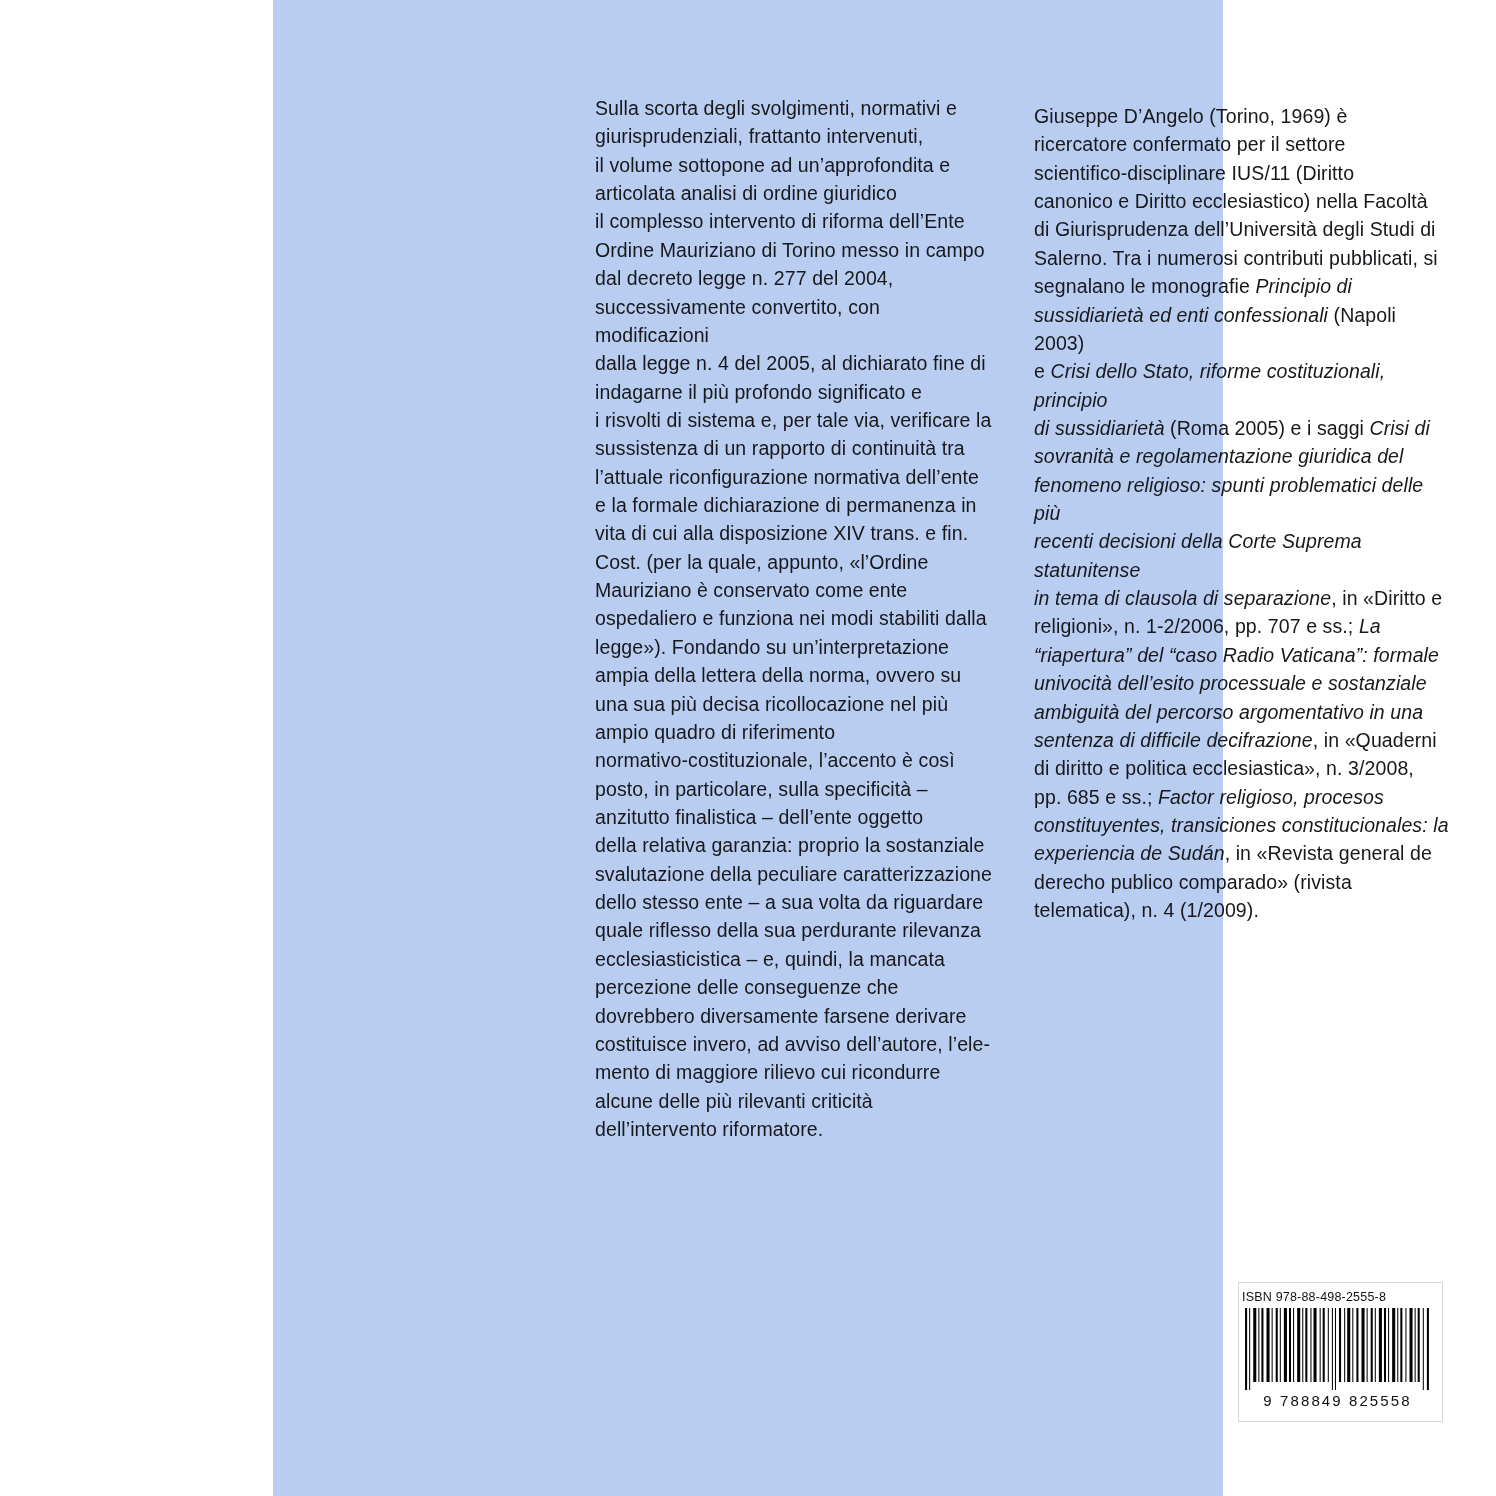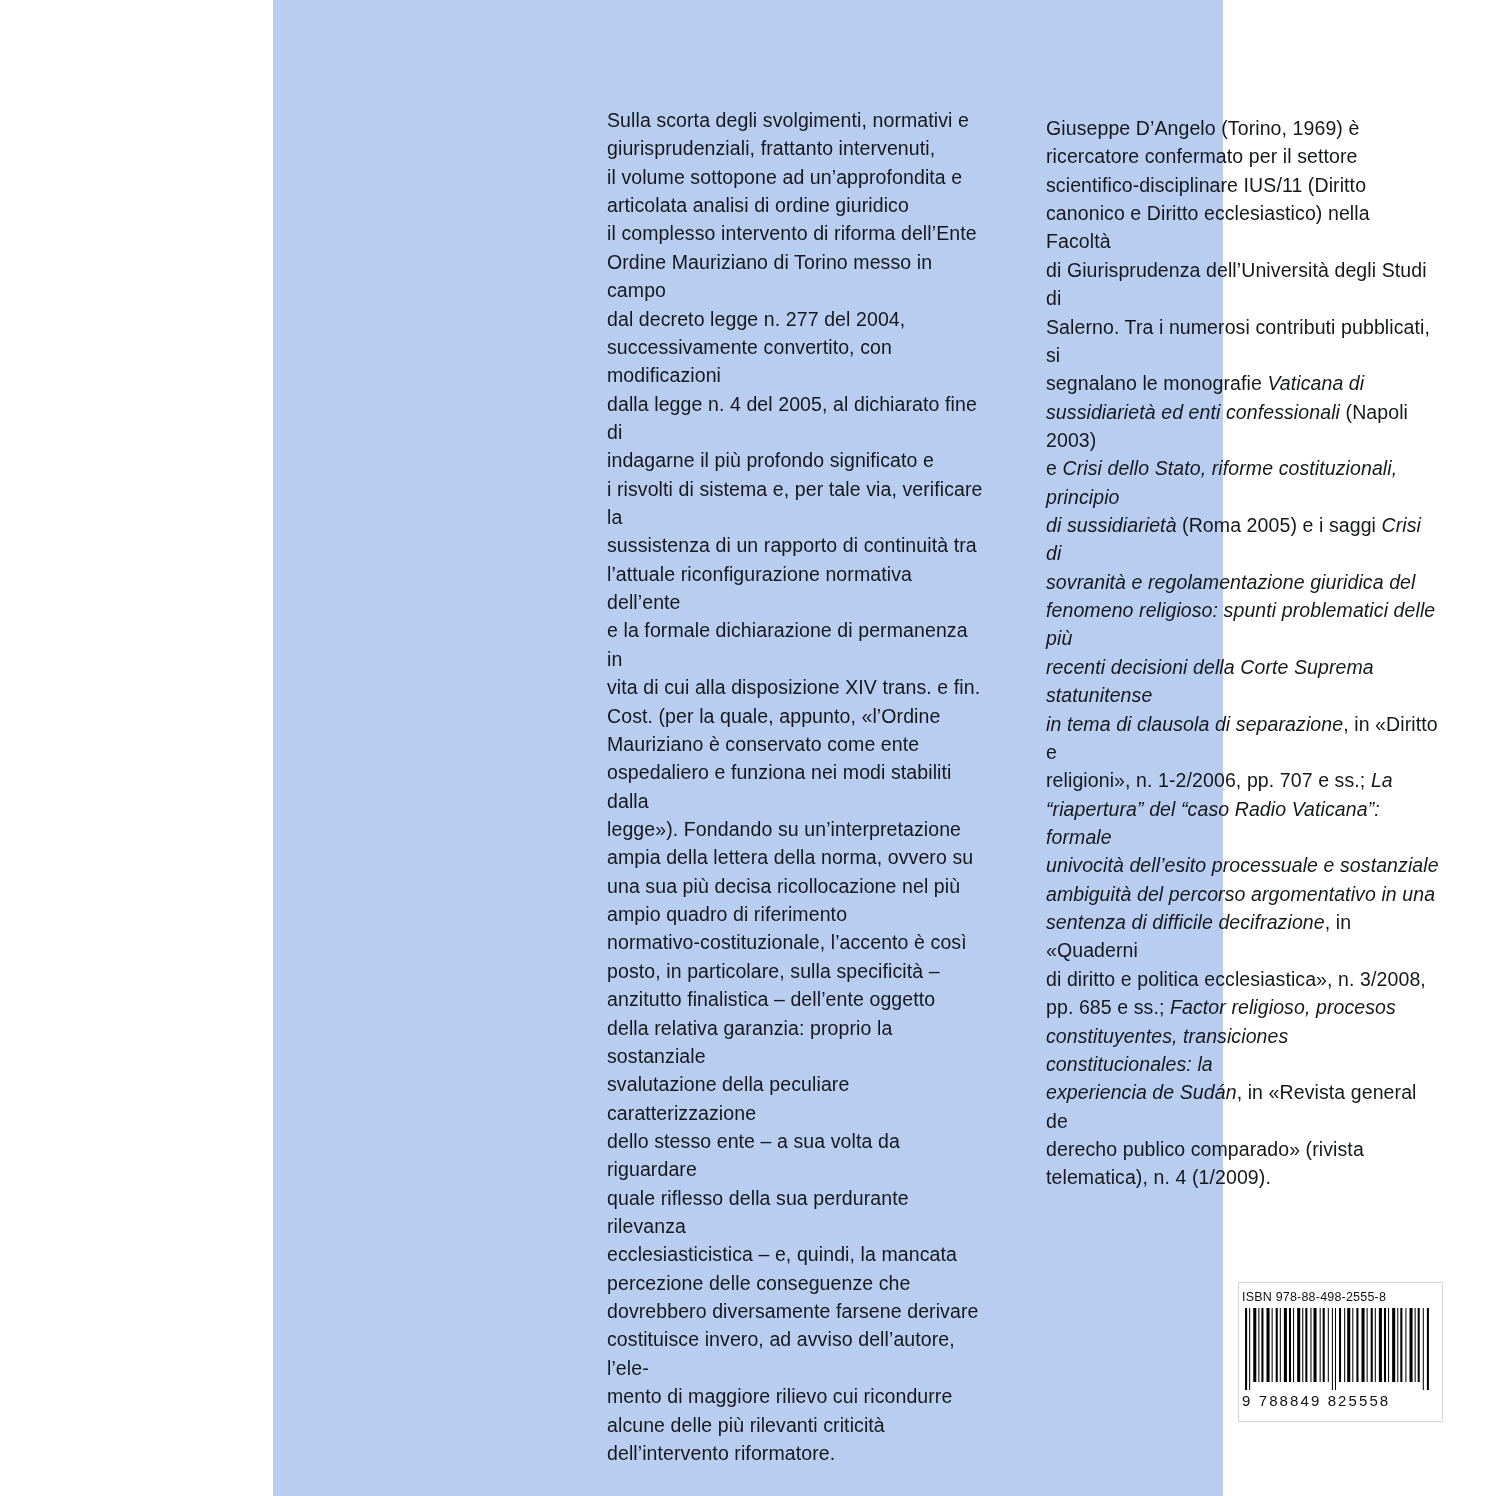--- a/index.html
+++ b/index.html
@@ -35,21 +35,21 @@
     left: 318px;
     top: 90px;
     width: 412px;
   }
   #author-column {
     left: 757px;
     top: 98px;
     width: 425px;
   }
   .col p {
-    margin: 16px;
+    margin: 4px;
     white-space: pre-wrap;
   }
   .italic {
     font-style: italic;
   }
   #isbn-block {
     position: absolute;
     left: 965px;
     top: 1282px;
     width: 205px;
@@ -68,20 +68,21 @@
   }
   #barcode {
     width: 100%;
     height: 82px;
     display: block;
   }
   #barcode-number {
     font-size: 15px;
     letter-spacing: 2.1px;
     color: #111111;
+    text-align: center;
     margin-top: 2px;
     font-family: "Liberation Sans", sans-serif;
   }
 </style>
 </head>
 <body>
 
 <div id="page">
   <div id="cover">
 
@@ -124,21 +125,21 @@
 dell’intervento riformatore.</p>
     </div>
 
     <div class="col" id="author-column">
       <p id="author-bio"><span>Giuseppe D’Angelo (Torino, 1969) è
 ricercatore confermato per il settore
 scientifico-disciplinare IUS/11 (Diritto
 canonico e Diritto ecclesiastico) nella Facoltà
 di Giurisprudenza dell’Università degli Studi di
 Salerno. Tra i numerosi contributi pubblicati, si
-segnalano le monografie </span><span class="italic">Vaticana di
+segnalano le monografie </span><span class="italic">Principio di
 sussidiarietà ed enti confessionali</span><span> (Napoli 2003)
 e </span><span class="italic">Crisi dello Stato, riforme costituzionali, principio
 di sussidiarietà</span><span> (Roma 2005) e i saggi </span><span class="italic">Crisi di
 sovranità e regolamentazione giuridica del
 fenomeno religioso: spunti problematici delle più
 recenti decisioni della Corte Suprema statunitense
 in tema di clausola di separazione</span><span>, in «Diritto e
 religioni», n. 1-2/2006, pp. 707 e ss.; </span><span class="italic">La
 “riapertura” del “caso Radio Vaticana”: formale
 univocità dell’esito processuale e sostanziale

